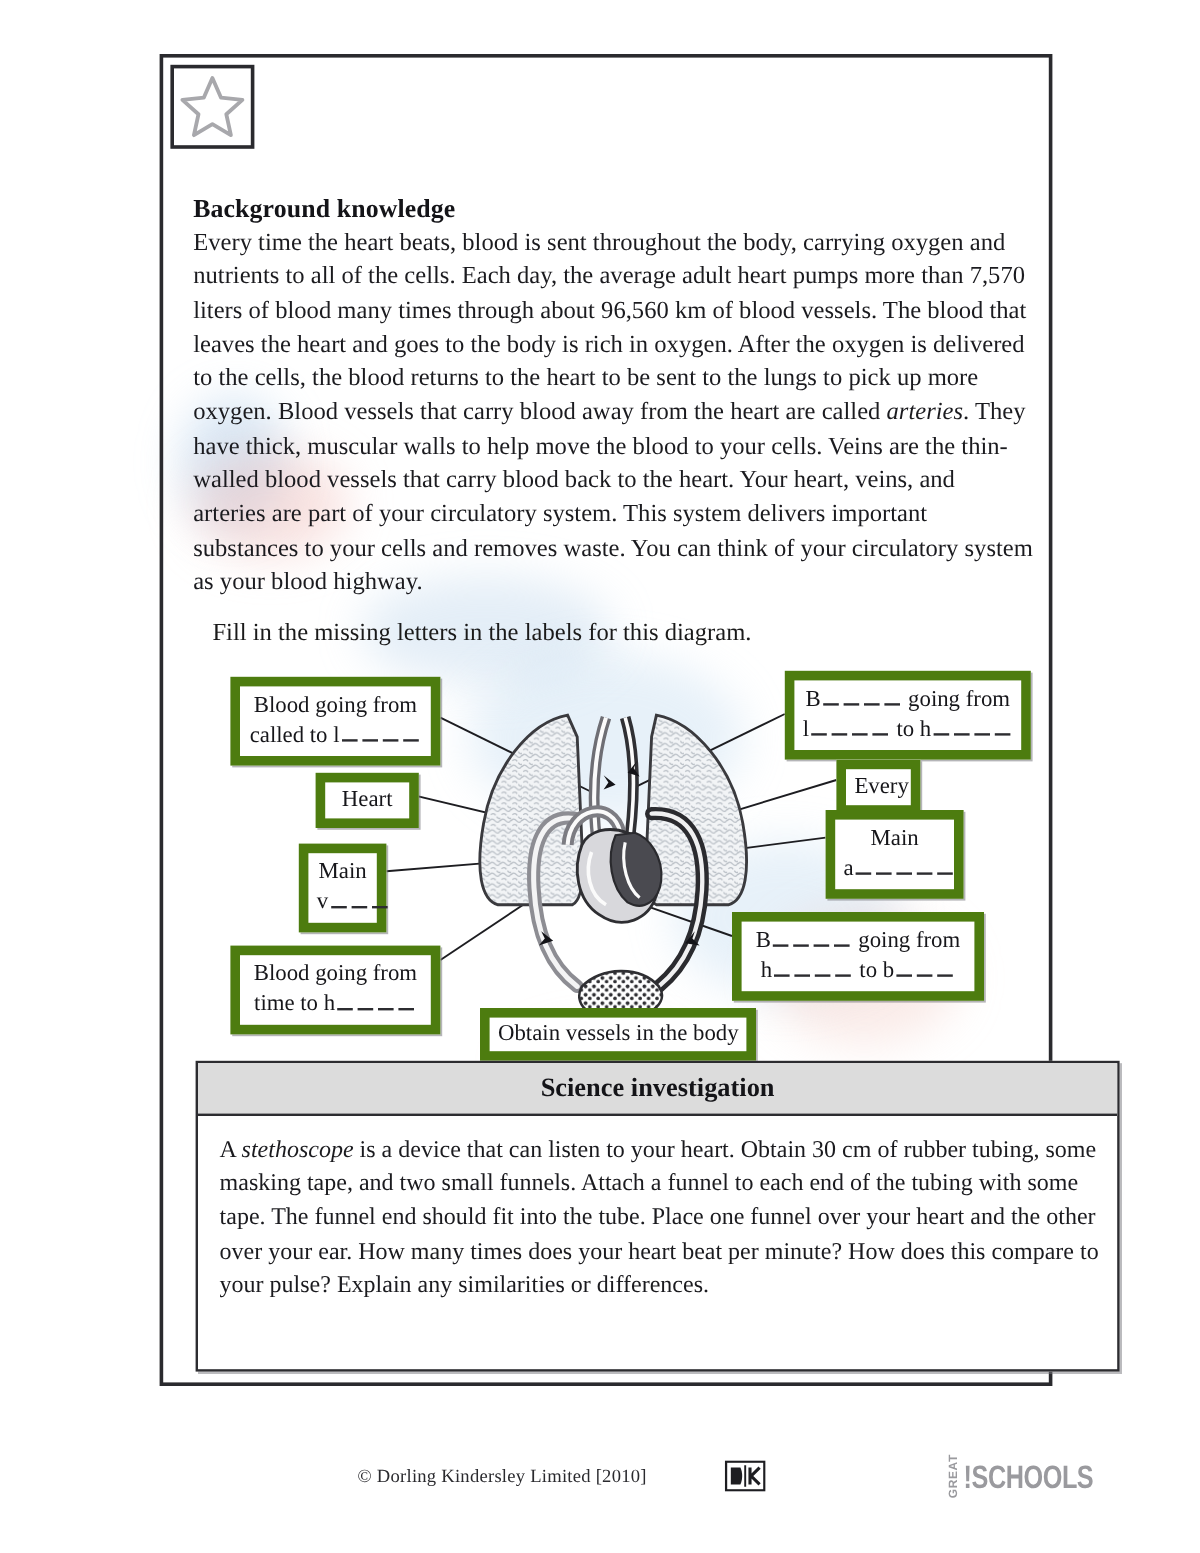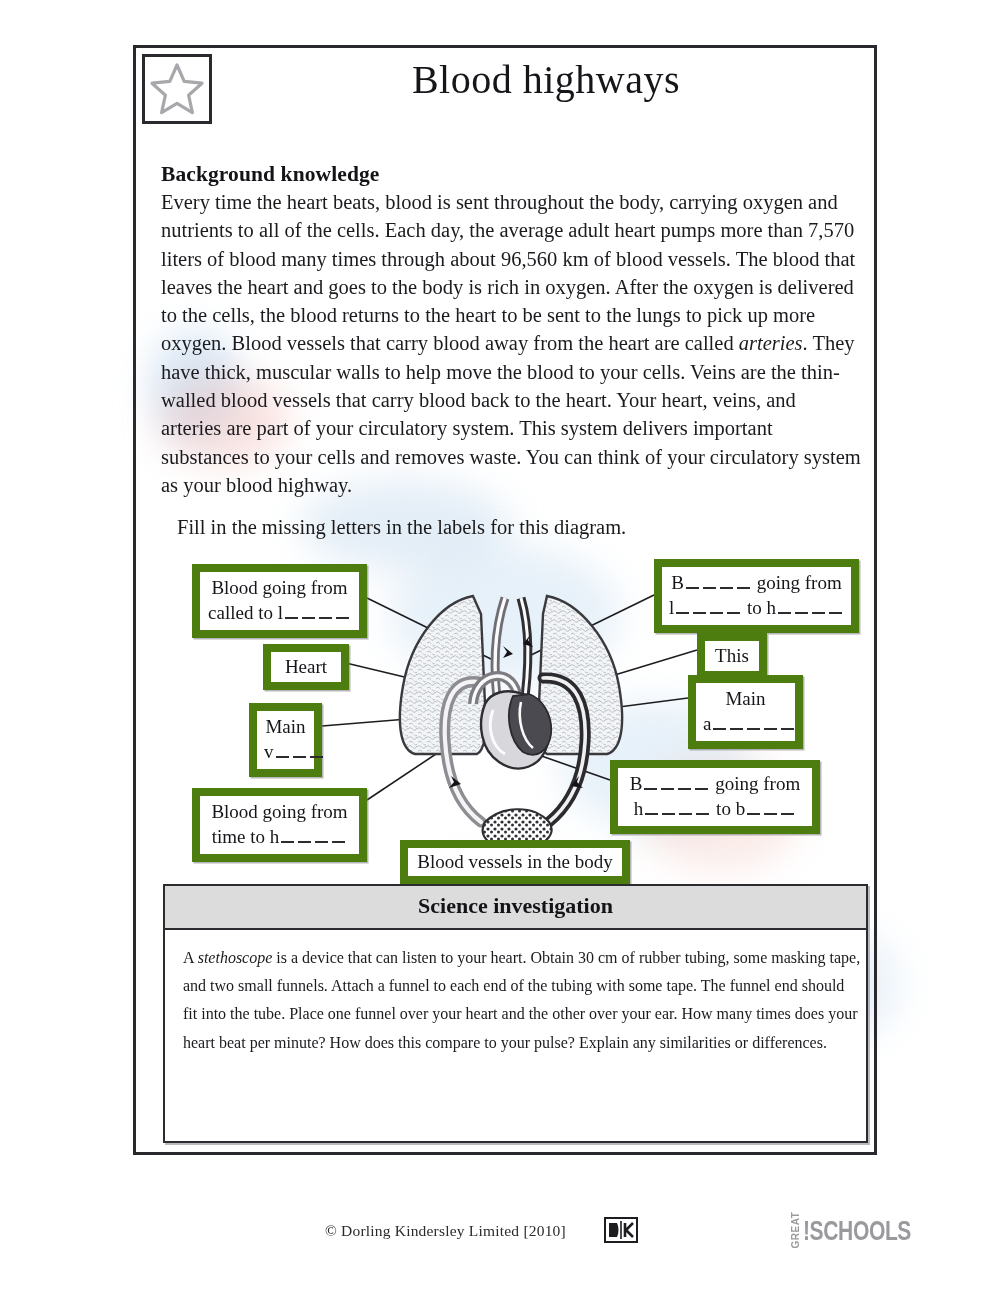--- a/index.html
+++ b/index.html
@@ -160,38 +160,38 @@
   .c-main-vein   { left: 116px; top: 155px; width: 73px; }
   .c-blood-heart-body { left: 477px; top: 212px; width: 210px; }
   .c-blood-body-heart { left: 59px;  top: 240px; width: 175px; }
   .c-vessels-body { left: 267px; top: 292px; width: 230px; padding-top: 1px; padding-bottom: 2px; }
 
   
   .investigation {
     position: absolute;
     left: 163px;
     top: 884px;
-    width: 705px;
+    width: 770px;
     border: 2px solid #2c2c30;
     box-sizing: border-box;
     background: #ffffff;
     box-shadow: 2px 2px 0 rgba(120,120,125,.5);
   }
   .investigation-header {
     background: #dcdcdc;
     border-bottom: 2px solid #2c2c30;
     text-align: center;
     font-size: 22px;
     font-weight: bold;
     padding: 7px 0 9px 0;
     color: #141418;
   }
   .investigation-body {
     padding: 14px 4px 22px 18px;
-    font-size: 16px;
+    font-size: 20px;
     line-height: 28.2px;
     min-height: 175px;
     color: #1b1b1f;
   }
   .investigation-body i { font-style: italic; }
 
   
   .footer {
     position: absolute;
     left: 0;
@@ -199,21 +199,20 @@
     width: 1000px;
     height: 60px;
   }
   .copyright {
     position: absolute;
     left: 298px;
     top: 10px;
     font-size: 15.5px;
     color: #2a2a2e;
     letter-spacing: .2px;
-    margin-left: 27px;
   }
   .dk-logo {
     position: absolute;
     left: 604px;
     top: 5px;
     width: 34px;
     height: 26px;
   }
   .gs-logo {
     position: absolute;
@@ -259,21 +258,20 @@
 <div class="blob blob-blue-5"></div>
 
 <div class="page-frame"></div>
 
 <div class="header">
   <div class="star-box">
     <svg width="56" height="54" viewBox="0 0 56 54">
       <polygon points="28,3 35.2,19.4 53,21.2 39.6,33.2 43.4,50.6 28,41.4 12.6,50.6 16.4,33.2 3,21.2 20.8,19.4" fill="#ffffff" stroke="#a8a8ac" stroke-width="3.2" stroke-linejoin="round"></polygon>
     </svg>
   </div>
-  <div class="page-title">Blood highways</div>
 </div>
 
 <div class="content">
   <h2 class="section-head">Background knowledge</h2>
   <p class="body-text"><span>Every time the heart beats, blood is sent throughout the body, carrying oxygen and nutrients to all of the cells. Each day, the average adult heart pumps more than 7,570 liters of blood many times through about 96,560 km of blood vessels. The blood that leaves the heart and goes to the body is rich in oxygen. After the oxygen is delivered to the cells, the blood returns to the heart to be sent to the lungs to pick up more oxygen. Blood vessels that carry blood away from the heart are called </span><i>arteries</i><span>. They have thick, muscular walls to help move the blood to your cells. Veins are the thin-walled blood vessels that carry blood back to the heart. Your heart, veins, and arteries are part of your circulatory system. This system delivers important substances to your cells and removes waste. You can think of your circulatory system as your blood highway.</span></p>
 </div>
 
 <div class="activity-block">
   <p class="instruction">Fill in the missing letters in the labels for this diagram.</p>
 </div>
@@ -343,21 +341,21 @@
     <div><span>called to l</span><span class="blank w1"></span><span class="blank w1"></span><span class="blank w1"></span><span class="blank w1"></span></div>
   </div>
 
   <div class="callout c-blood-lungs-heart">
     <div><span>B</span><span class="blank w1"></span><span class="blank w1"></span><span class="blank w1"></span><span class="blank w1"></span>&nbsp;<span>going from</span></div>
     <div><span>l</span><span class="blank w1"></span><span class="blank w1"></span><span class="blank w1"></span><span class="blank w1"></span>&nbsp;<span>to h</span><span class="blank w1"></span><span class="blank w1"></span><span class="blank w1"></span><span class="blank w1"></span></div>
   </div>
 
   <div class="callout c-heart">Heart</div>
 
-  <div class="callout c-lung">This</div>
+  <div class="callout c-lung">Every</div>
 
   <div class="callout c-main-artery">
     <div>Main</div>
     <div><span>a</span><span class="blank w1"></span><span class="blank w1"></span><span class="blank w1"></span><span class="blank w1"></span><span class="blank w1"></span></div>
   </div>
 
   <div class="callout c-main-vein">
     <div>Main</div>
     <div><span>v</span><span class="blank w1"></span><span class="blank w1"></span><span class="blank w1"></span></div>
   </div>
@@ -365,21 +363,21 @@
   <div class="callout c-blood-heart-body">
     <div><span>B</span><span class="blank w1"></span><span class="blank w1"></span><span class="blank w1"></span><span class="blank w1"></span>&nbsp;<span>going from</span></div>
     <div><span>h</span><span class="blank w1"></span><span class="blank w1"></span><span class="blank w1"></span><span class="blank w1"></span>&nbsp;<span>to b</span><span class="blank w1"></span><span class="blank w1"></span><span class="blank w1"></span></div>
   </div>
 
   <div class="callout c-blood-body-heart">
     <div>Blood going from</div>
     <div><span>time to h</span><span class="blank w1"></span><span class="blank w1"></span><span class="blank w1"></span><span class="blank w1"></span></div>
   </div>
 
-  <div class="callout c-vessels-body">Blood vessels in the body</div>
+  <div class="callout c-vessels-body">Obtain vessels in the body</div>
 </div>
 
 <div class="investigation">
   <div class="investigation-header">Science investigation</div>
   <div class="investigation-body"><span>A </span><i>stethoscope</i><span> is a device that can listen to your heart. Obtain 30 cm of rubber tubing, some masking tape, and two small funnels. Attach a funnel to each end of the tubing with some tape. The funnel end should fit into the tube. Place one funnel over your heart and the other over your ear. How many times does your heart beat per minute? How does this compare to your pulse? Explain any similarities or differences.</span></div>
 </div>
 
 <div class="footer">
   <div class="copyright">© Dorling Kindersley Limited [2010]</div>
   <svg class="dk-logo" viewBox="0 0 34 26">

